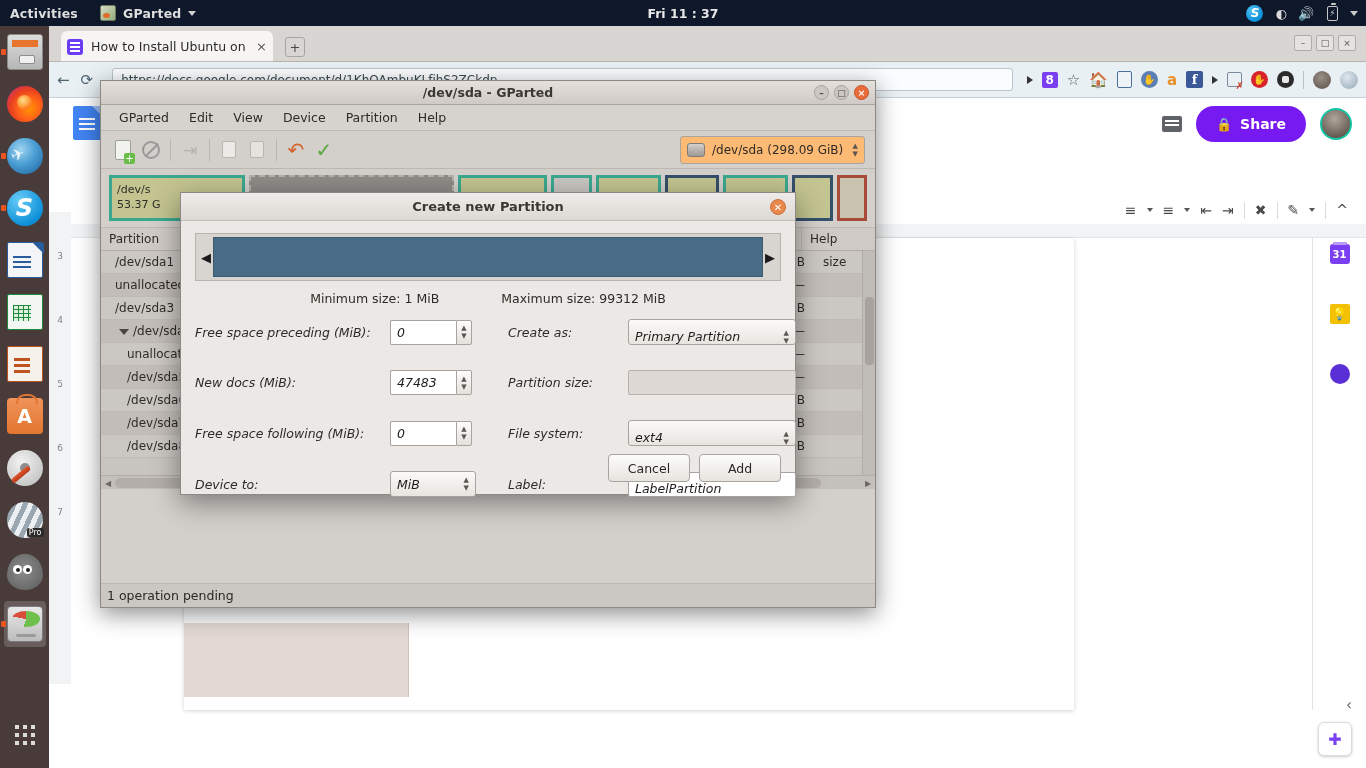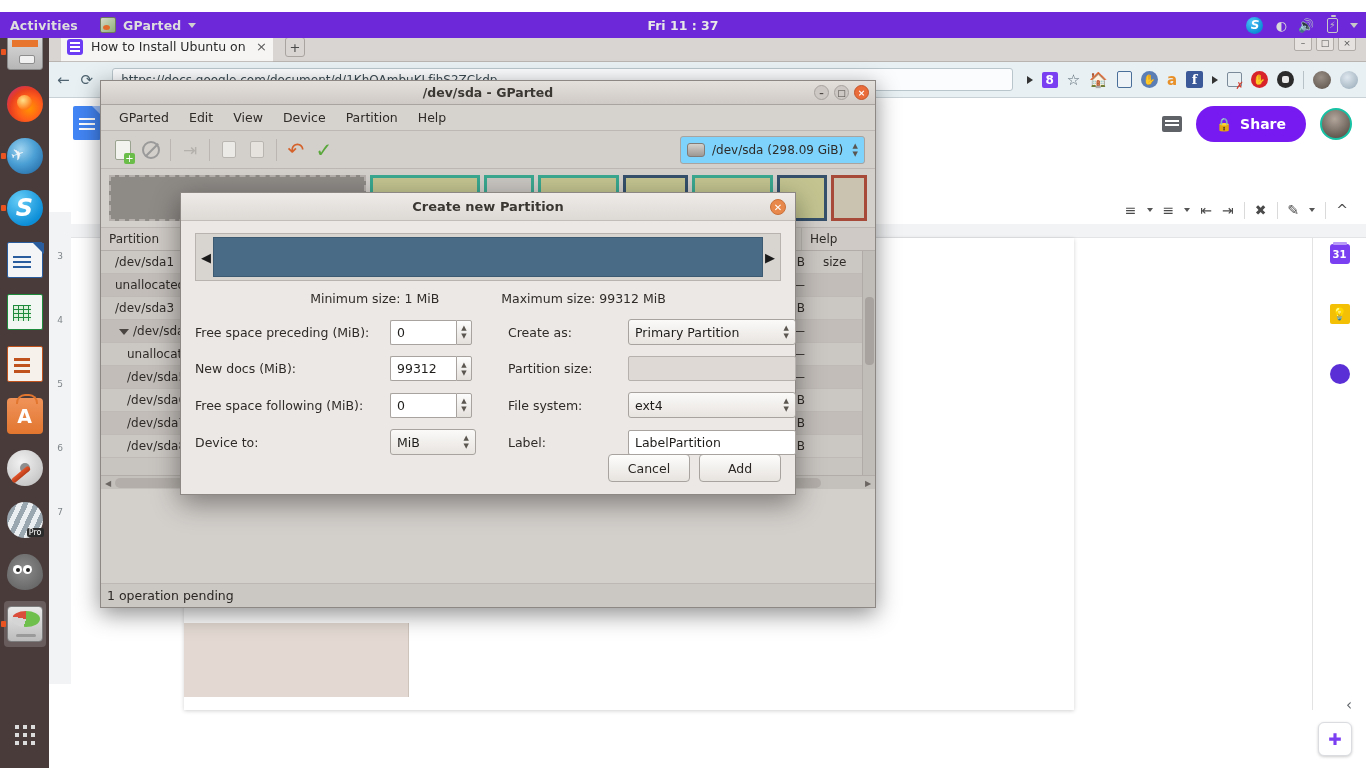--- a/index.html
+++ b/index.html
@@ -6,22 +6,22 @@
   html, body {
     width: 1366px; height: 768px;
     overflow: hidden;
     font-family: "DejaVu Sans", sans-serif;
     background: #fff;
   }
   #root { position: relative; width: 1366px; height: 768px; }
 
   
   .topbar {
-    position: absolute; left: 0; top: 12px; width: 1366px; height: 26px;
-    background: #6d28d9;
+    position: absolute; left: 0; top: 0; width: 1366px; height: 26px;
+    background: #0f172a;
     display: flex; align-items: center;
     color: #dedede; font-size: 12.5px; font-weight: bold;
     z-index: 500;
   }
   .topbar .activities { margin-left: 10px; letter-spacing: .2px; }
   .tb-appicon {
     width: 16px; height: 16px; margin-left: 22px; margin-right: 7px;
     background: linear-gradient(135deg,#d8d8c8 0%,#b9c9a8 40%,#8fae7a 100%);
     border: 1px solid #6d7a5c; border-radius: 2px; position: relative;
   }
@@ -313,21 +313,21 @@
   .tb-del{width:18px;height:18px;border-radius:50%;border:2.4px solid #9a9a9a;position:relative;}
   .tb-del::after{content:"";position:absolute;left:-1px;top:6px;width:18px;height:2.4px;background:#9a9a9a;transform:rotate(-45deg);}
   .tb-arrow{color:#b4b0ab;font-size:17px;}
   .tb-copy{width:14px;height:17px;border:1.4px solid #b9b5b0;background:#eceae7;border-radius:2px;}
   .tb-paste{width:14px;height:17px;border:1.4px solid #b9b5b0;background:#e6e2dd;border-radius:2px;}
   .tb-undo{color:#d4622a;font-size:20px;}
   .tb-apply{color:#5aa83c;font-size:20px;font-weight:bold;}
   .tb-sep{width:1px;height:22px;background:#bbb6b1;margin:0 5px;}
   .gp-devsel{
     position:absolute;right:10px;top:5px;height:28px;min-width:185px;
-    background:#7dd3fc;border:1px solid #a9a49f;border-radius:3px;
+    background:#fdba74;border:1px solid #a9a49f;border-radius:3px;
     display:flex;align-items:center;padding:0 6px;gap:7px;font-size:12px;color:#2f2b28;
   }
   .dev-disk{width:18px;height:14px;border-radius:3px;background:linear-gradient(#d4d0cc,#9d9893);border:1px solid #817c77;}
   .gp-spin{margin-left:auto;display:flex;flex-direction:column;gap:2px;color:#5a5550;font-size:7px;line-height:6px;}
 
   .gp-graph{
     height:58px;background:#d3cfcb;padding:6px 8px;display:flex;gap:4px;align-items:stretch;
   }
   .pblock{border:3px solid #3aa88f;background:#c3c490;position:relative;}
   .pblock.unalloc{border:2px dashed #b5b0ab;background:#8e8a86;}
@@ -402,41 +402,41 @@
   .sb-arrow{width:14px;display:flex;align-items:center;justify-content:center;font-size:13px;color:#1a1a1a;}
   .sb-track{
     flex:1;height:40px;background:#4a6b85;padding:5px;border:1px solid #3c5a72;
   }
   .sb-fill{width:100%;height:100%;background:#fff;}
   .sizes{
     display:flex;justify-content:center;gap:62px;margin-top:10px;font-size:12.5px;color:#2f2b28;
   }
   .grid2{
     display:grid;grid-template-columns:195px 90px 28px 120px 170px;
-    align-items:center;row-gap:11px;margin-top:13px;
-    font-size:12.5px;color:#2f2b28;
+    align-items:center;row-gap:25px;margin-top:13px;
+    font-size:12.5px;color:#2f2b28;font-style:italic;
   }
   .fld{
     height:25px;background:#fff;border:1px solid #a8a39e;border-radius:2px;
     display:flex;align-items:center;padding:0 6px;font-size:12.5px;color:#1f1d1b;
   }
   .fld.dim{background:#ded9d4;border-color:#b6b1ac;}
   .spin-wrap{display:flex;width:82px;height:25px;}
   .spin-wrap .fld{flex:1;border-right:0;border-radius:2px 0 0 2px;}
   .spin-btns{
     width:16px;border:1px solid #a8a39e;border-radius:0 2px 2px 0;background:linear-gradient(#fdfdfd,#e4e0dc);
     display:flex;flex-direction:column;align-items:center;justify-content:center;gap:2px;
     font-size:7px;color:#5b5650;line-height:6px;
   }
   .combo{
     height:26px;background:linear-gradient(#fbfaf9,#e8e4e0);border:1px solid #a8a39e;border-radius:3px;
     display:flex;align-items:center;padding:0 6px;font-size:12.5px;color:#1f1d1b;
   }
   .combo .carets{margin-left:auto;display:flex;flex-direction:column;gap:2px;font-size:7px;color:#5b5650;line-height:6px;}
-  .w168{width:168px;} .w86{width:86px;}
+  .w168{width:168px;align-items:flex-end;} .w86{width:86px;}
   .dlg-actions{
     position:absolute;right:14px;bottom:12px;display:flex;gap:9px;
   }
   .btn{
     width:82px;height:28px;border:1px solid #a8a39e;border-radius:4px;
     background:linear-gradient(#fdfdfc,#e7e3df);
     display:flex;align-items:center;justify-content:center;
     font-size:12.5px;color:#2b2724;
   }
 </style>
@@ -582,20 +582,23 @@
         <span class="dev-disk"></span>
         <span>/dev/sda  (298.09 GiB)</span>
         <span class="gp-spin">
             <span>▲</span>
             <span>▼</span>
           </span>
       </span>
     </div>
 
     <div class="gp-graph">
+      <div class="pblock" style="flex:11">
+        <span class="pb-label">/dev/s<br>53.37 G</span>
+      </div>
       <div class="pblock unalloc" style="flex:17"></div>
       <div class="pblock" style="flex:7"></div>
       <div class="pblock greyin" style="flex:3"></div>
       <div class="pblock" style="flex:5"></div>
       <div class="pblock darkb" style="flex:4"></div>
       <div class="pblock" style="flex:5"></div>
       <div class="pblock darkb" style="flex:3"></div>
       <div class="pblock redb" style="flex:2"></div>
     </div>
 
@@ -716,21 +719,21 @@
         <span class="combo w168">
           <span>Primary Partition</span>
           <span class="carets">
               <span>▲</span>
               <span>▼</span>
             </span>
         </span>
 
         <span>New docs (MiB):</span>
         <span class="spin-wrap">
-          <span class="fld">99312</span>
+          <span class="fld">47483</span>
           <span class="spin-btns">
               <span>▲</span>
               <span>▼</span>
             </span>
         </span>
         <span></span>
         <span>Partition size:</span>
         <span class="fld dim w168"></span>
 
         <span>Free space following (MiB):</span>

